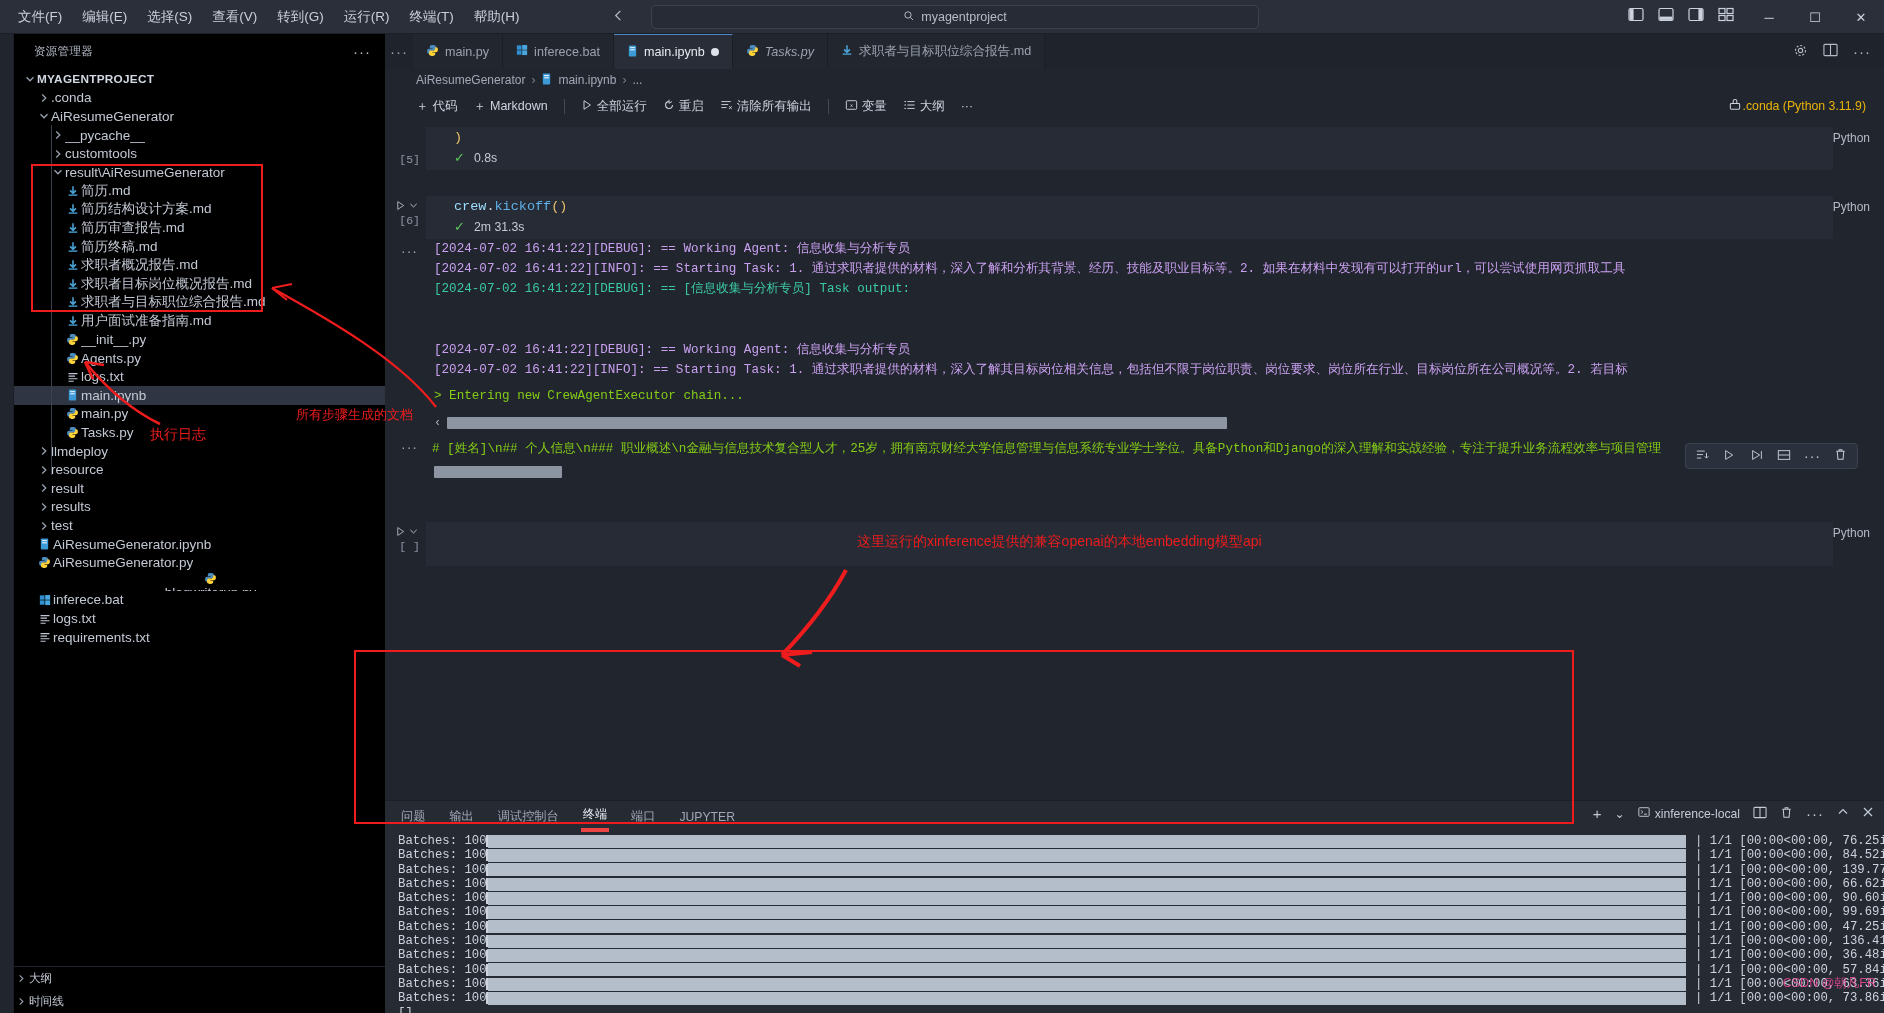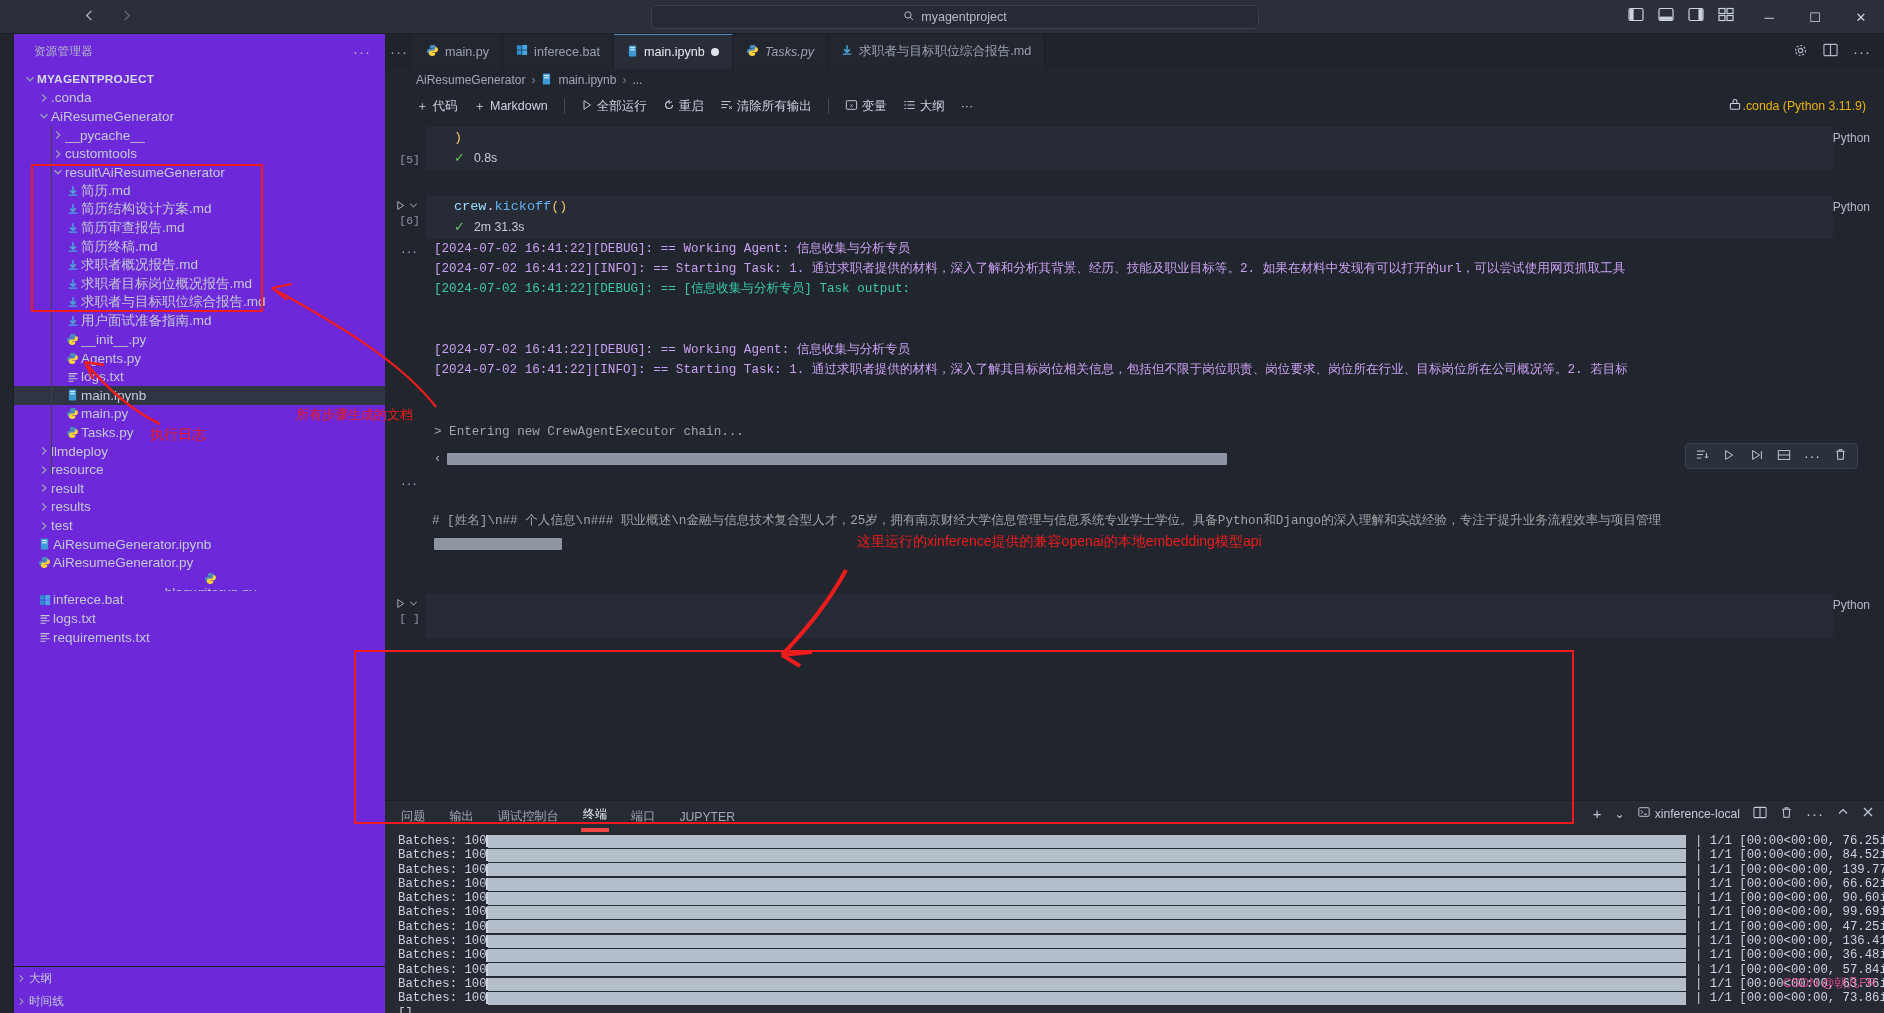--- a/index.html
+++ b/index.html
@@ -61,21 +61,21 @@
   .body { display: flex; height: 979px; }
 
   
   .activitybar {
     width: 14px; background: #21252e; flex: none;
     border-right: 1px solid #1b1f27;
   }
 
   
   .sidebar {
-    width: 371px; flex: none; background: #6d28d9;
+    width: 371px; flex: none; background: #000000;
     display: flex; flex-direction: column;
     position: relative;
   }
   .sidebar-head {
     height: 35px; display: flex; align-items: center;
     justify-content: space-between; padding: 0 14px 0 20px;
   }
   .sidebar-title {
     font-size: 11.5px; letter-spacing: .3px; color: #b4bac6; text-transform: none;
   }
@@ -169,21 +169,21 @@
     margin-top: 4px;
   }
   .cell-wrap { display: flex; align-items: stretch; }
 
   .outblock {
     font-family: "Liberation Mono", monospace; font-size: 12.6px;
     line-height: 20.2px; white-space: pre; padding-left: 8px;
   }
   .o-purple { color: #c9a0f0; }
   .o-green  { color: #3bc9a5; }
-  .o-grey   { color: #a3a3a3; margin-top: 36px; }
+  .o-grey   { color: #84cc16; }
 
   .progbar { height: 12px; background: #8d95a3; border-radius: 1px; }
   .progbar2 { height: 12px; background: #8d95a3; border-radius: 1px; }
 
   .cell-toolbar {
     position: absolute; display: flex; align-items: center; gap: 13px;
     background: #2b313c; border: 1px solid #3a4150; border-radius: 4px;
     padding: 4px 10px; color: #c5cbd6; font-size: 13px;
   }
 
@@ -225,20 +225,30 @@
     position: absolute; right: 8px; bottom: 21px;
     color: #ec4899; font-size: 12.5px; opacity: .85;
   }
 </style>
 </head>
 <body>
 
 <div id="root">
 
   <div class="titlebar">
+    <div class="menu">
+      <div class="menu-item">文件(F)</div>
+      <div class="menu-item">编辑(E)</div>
+      <div class="menu-item">选择(S)</div>
+      <div class="menu-item">查看(V)</div>
+      <div class="menu-item">转到(G)</div>
+      <div class="menu-item">运行(R)</div>
+      <div class="menu-item">终端(T)</div>
+      <div class="menu-item">帮助(H)</div>
+    </div>
 
     <div class="nav-arrows">
       <span class="nav-arrow">
         <svg width="15" height="15" viewBox="0 0 16 16">
             <path d="M10 3 L5 8 L10 13" stroke="#b6bcc8" stroke-width="1.3" fill="none"></path>
           </svg>
       </span>
       <span class="nav-arrow dim">
         <svg width="15" height="15" viewBox="0 0 16 16">
             <path d="M6 3 L11 8 L6 13" stroke="#676d78" stroke-width="1.3" fill="none"></path>

